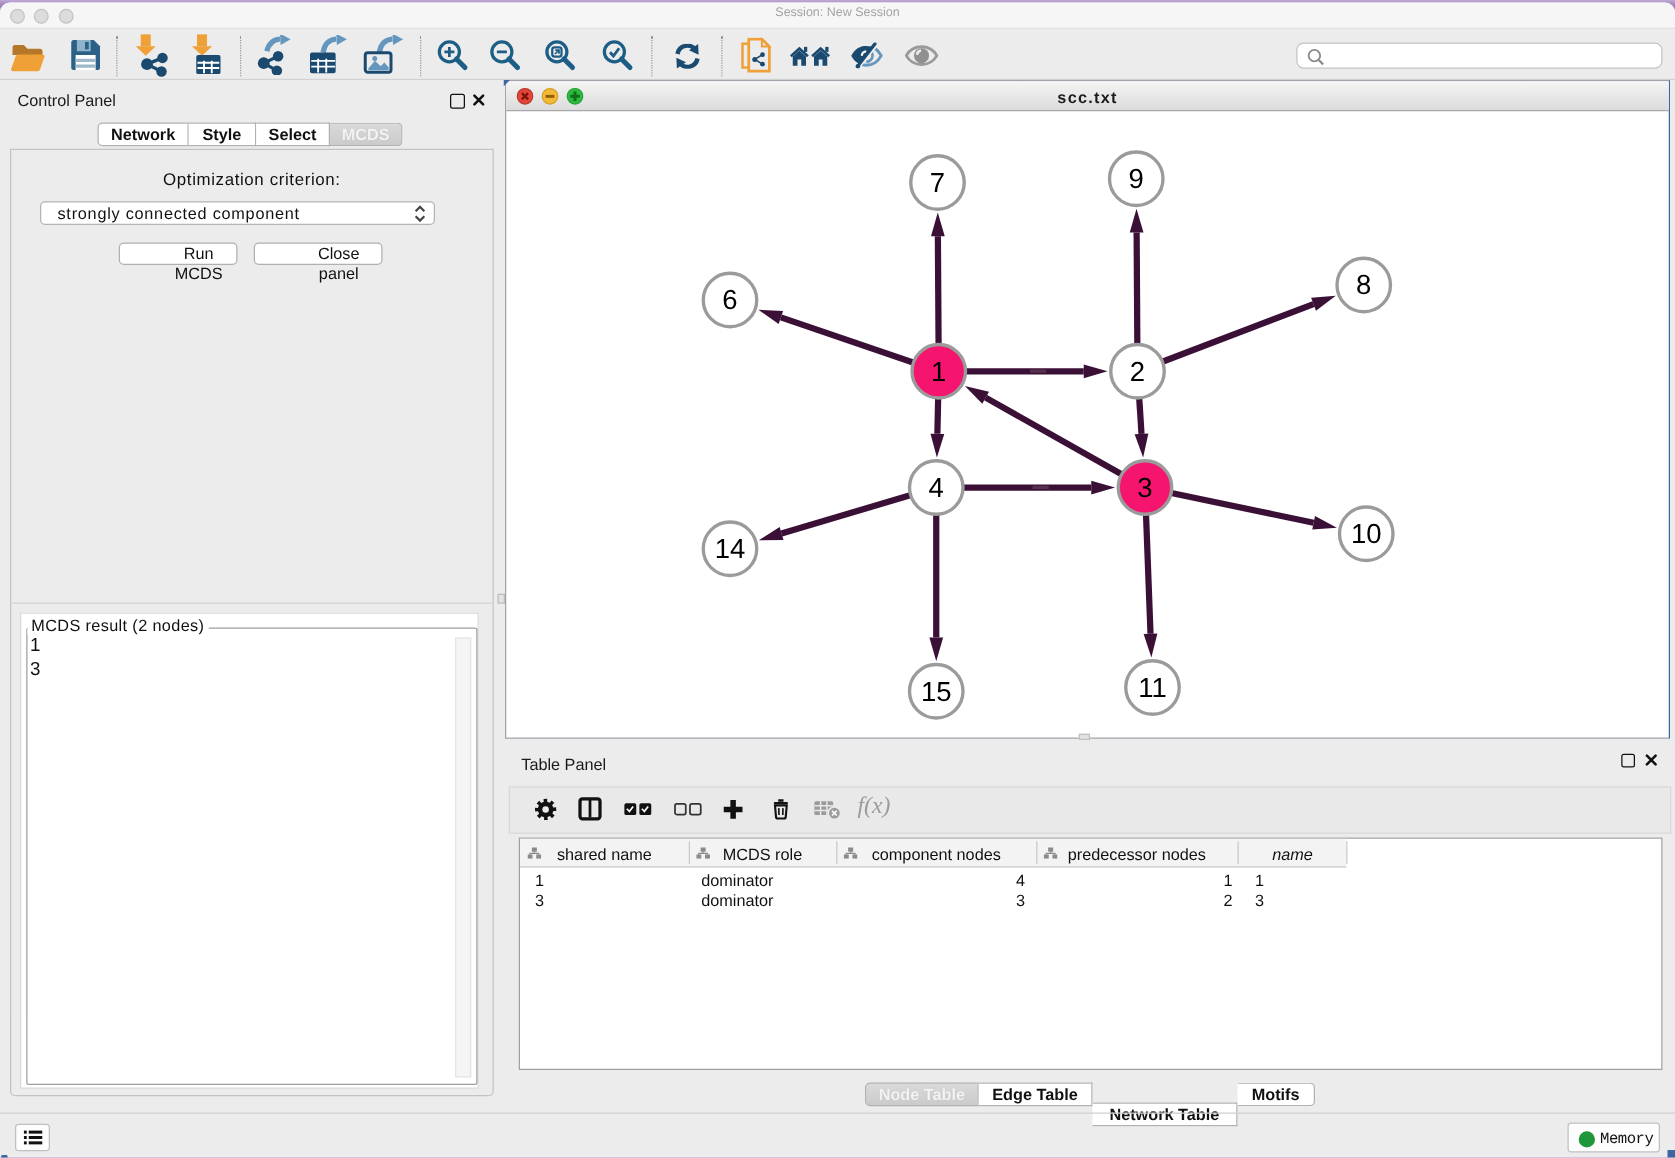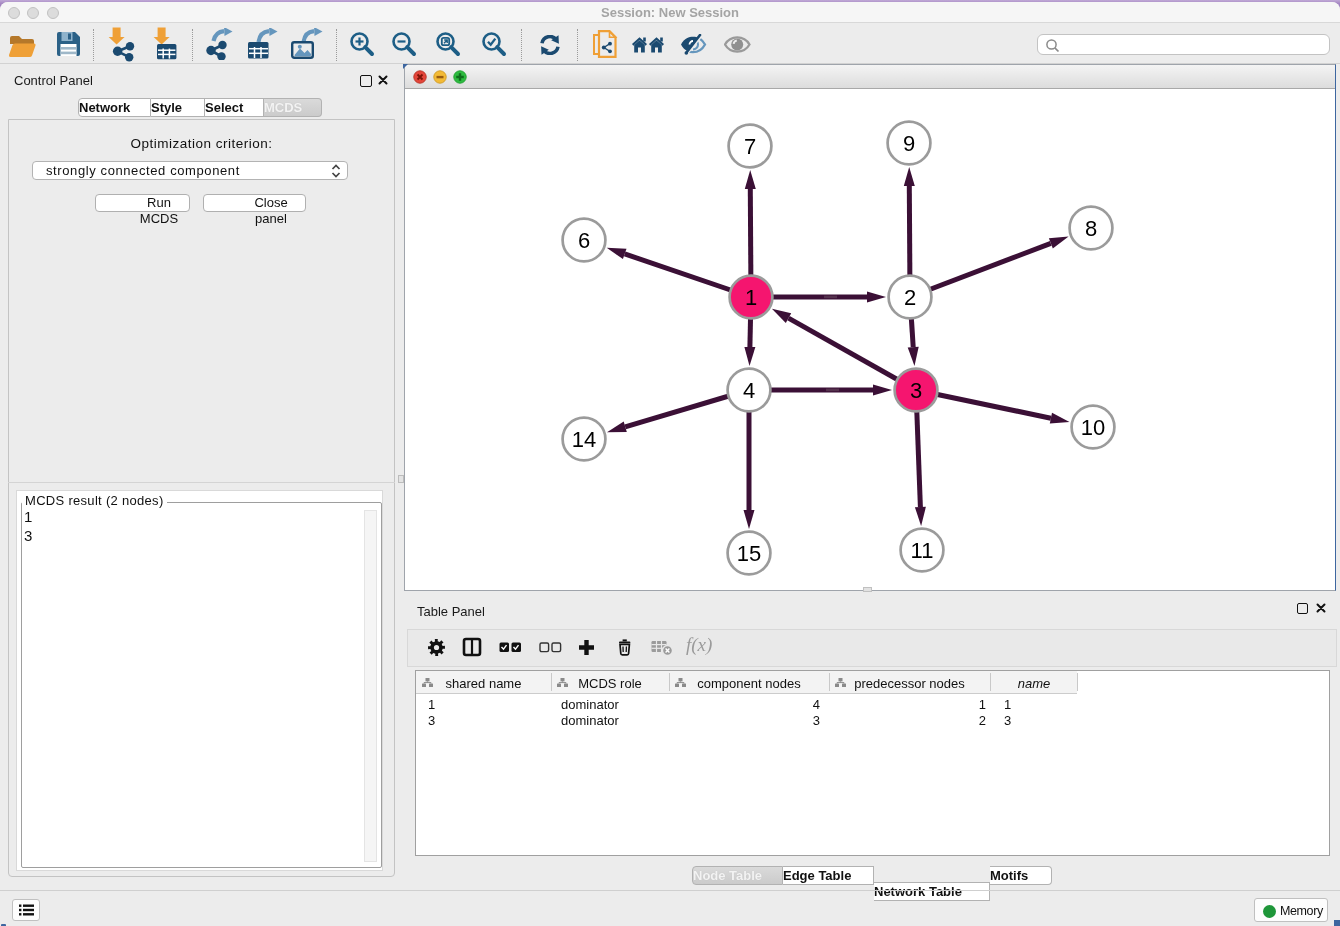--- a/index.html
+++ b/index.html
@@ -1,25 +1,25 @@
 <!DOCTYPE html>
 <html><head>
 <meta charset="utf-8">
 <style>
   html,body{margin:0;padding:0;}
   body{width:1340px;height:926px;overflow:hidden;background:linear-gradient(#c0a9d6,#a283c0 4px,#a283c0);font-family:"Liberation Sans",sans-serif;position:relative;}
   #win{position:absolute;left:0;top:2px;width:1340px;height:924px;background:#ececec;border-radius:8px 8px 0 0;}
   #titlebar{position:absolute;left:0;top:0;width:1340px;height:20px;background:#f6f6f6;border-radius:8px 8px 0 0;border-bottom:1px solid #d8d8d8;}
   .tl-circle{position:absolute;top:5px;width:12px;height:12px;border-radius:50%;background:#dcdcdc;border:1px solid #c2c2c2;box-sizing:border-box;}
-  #title{position:absolute;left:0;top:3px;width:100%;text-align:center;font-size:13px;color:#a4a4a4;font-weight:bold;}
+  #title{position:absolute;left:0;top:3px;width:100%;text-align:center;font-size:10px;color:#a4a4a4;}
   #toolbar{position:absolute;left:0;top:21px;width:1340px;height:40px;background:#ececec;border-bottom:1px solid #d2d2d2;}
   .tsep{position:absolute;top:6px;height:32px;width:0;border-left:1px dotted #9a9a9a;}
   #searchbox{position:absolute;left:1037px;top:11px;width:293px;height:21px;background:#fff;border:1px solid #c3c3c3;border-radius:6px;box-sizing:border-box;}
   .ptitle{font-size:13px;color:#1a1a1a;}
-  .tab{position:absolute;top:0;height:19px;box-sizing:border-box;border:1px solid #b2b2b2;background:#fff;font-size:13px;font-weight:bold;color:#111;text-align:left;line-height:18px;}
+  .tab{position:absolute;top:0;height:19px;box-sizing:border-box;border:1px solid #b2b2b2;background:#fff;font-size:13px;font-weight:bold;color:#111;text-align:center;line-height:18px;}
   .tabsel{background:linear-gradient(#dadada,#cbcbcb);color:#f3f3f3;text-shadow:0 0 1px #bbb;}
   .btn{position:absolute;box-sizing:border-box;background:#fff;border:1px solid #b0b0b0;border-radius:4px;font-size:13px;color:#111;text-align:center;padding-left:33px;}
 </style>
 </head>
 <body>
 <div id="win">
   <div id="titlebar">
     <div class="tl-circle" style="left:8px;"></div>
     <div class="tl-circle" style="left:27px;"></div>
     <div class="tl-circle" style="left:47px;"></div>
@@ -207,20 +207,21 @@
 <div id="netwin" style="position:absolute;left:404px;top:0;width:932px;height:527px;box-sizing:border-box;border:1px solid #9fa4ab;border-right:1.5px solid #3d66a0;background:#fff;">
   <div style="position:absolute;left:0;top:0;width:100%;height:23px;background:linear-gradient(#f4f4f4,#dcdcdc);border-bottom:1px solid #a8a8a8;">
     <svg style="position:absolute;left:8px;top:5px" width="64" height="14" viewBox="0 0 64 14">
       <circle cx="7" cy="7" r="6.2" fill="#e4453a" stroke="#bb3a2c" stroke-width="1"></circle>
       <path d="M4.5 4.5 L9.5 9.5 M9.5 4.5 L4.5 9.5" stroke="#7c1408" stroke-width="1.8"></path>
       <circle cx="27" cy="7" r="6.2" fill="#f3ba35" stroke="#d3a02c" stroke-width="1"></circle>
       <rect x="23.5" y="5.9" width="7" height="2.4" fill="#985c10"></rect>
       <circle cx="47" cy="7" r="6.2" fill="#2dbb3f" stroke="#26a336" stroke-width="1"></circle>
       <path d="M47 3.2 V10.8 M43.2 7 H50.8" stroke="#0e6e1c" stroke-width="2.4"></path>
     </svg>
+    <div style="position:absolute;left:0;top:5px;width:100%;text-align:center;font-size:13px;font-weight:700;color:#1c1c1c;letter-spacing:1px;">scc.txt</div>
   </div>
   <div style="position:absolute;left:-2px;top:-1px;width:0;height:0;border-top:5px solid #3d66a0;border-right:5px solid transparent;"></div>
 </div>
 <svg width="930" height="502" style="position:absolute;left:405px;top:24px">
 <line x1="346.0" y1="209.0" x2="345.3" y2="101.0" stroke="#3b1036" stroke-width="5"></line>
 <polygon points="345.2,82.0 350.8,101.0 339.8,101.0" fill="#3b1036"></polygon>
 <line x1="346.0" y1="209.0" x2="219.7" y2="165.9" stroke="#3b1036" stroke-width="5"></line>
 <polygon points="201.7,159.8 221.5,160.7 217.9,171.1" fill="#3b1036"></polygon>
 <line x1="346.0" y1="209.0" x2="462.0" y2="209.0" stroke="#3b1036" stroke-width="5"></line>
 <polygon points="481.0,209.0 462.0,214.5 462.0,203.5" fill="#3b1036"></polygon>
@@ -380,18 +381,18 @@
             <rect x="0" y="4.8" width="2.4" height="2.4"></rect>
             <rect x="0" y="9.1" width="2.4" height="2.4"></rect>
     <rect x="4" y="0.5" width="11" height="2.4"></rect>
             <rect x="4" y="4.8" width="11" height="2.4"></rect>
             <rect x="4" y="9.1" width="11" height="2.4"></rect>
           </g>
   </svg>
 </div>
 <div style="position:absolute;left:1254px;top:7px;width:74px;height:24px;background:#fdfdfd;border:1px solid #c0c0c0;border-radius:3px;box-sizing:border-box;">
   <div style="position:absolute;left:8px;top:5.5px;width:13px;height:13px;border-radius:50%;background:#1e9639;"></div>
-  <div style="position:absolute;left:25px;top:5px;font-size:12.5px;letter-spacing:-0.4px;color:#111;">Memory</div>
+  <div style="position:absolute;left:25px;top:5px;font-size:12.5px;letter-spacing:-0.4px;color:#111;font-family:Liberation Mono, monospace;">Memory</div>
 </div>
 <div style="position:absolute;left:1334px;top:29px;width:6px;height:9px;background:#3d66a0;"></div>
       <div style="position:absolute;left:1px;top:33px;width:5px;height:5px;background:#3d66a0;border-radius:1px;"></div>
   </div>
 </div>
 
 </body></html>

